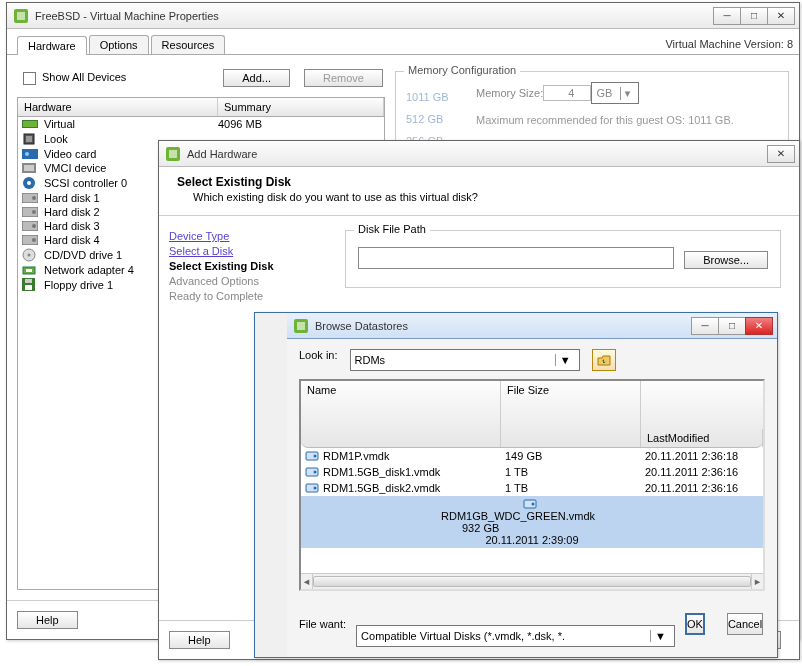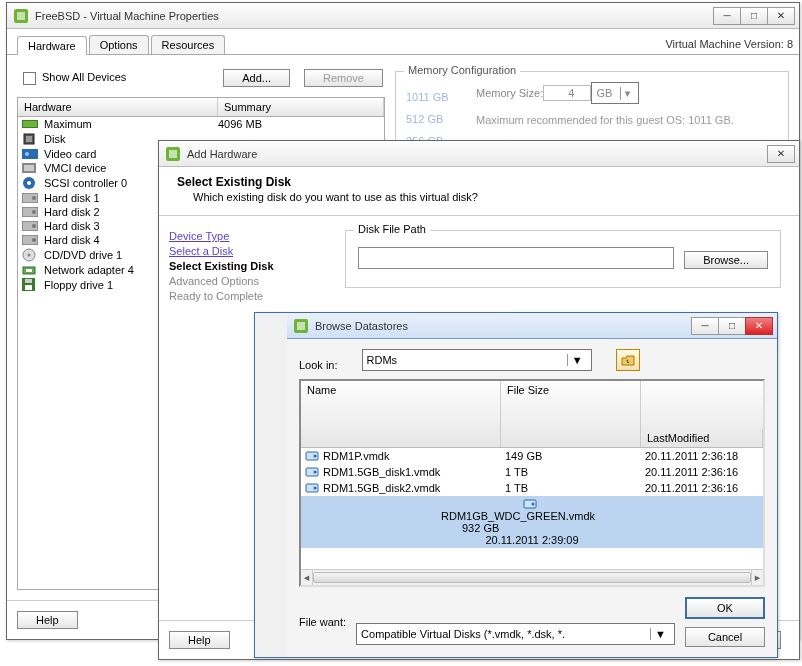--- a/index.html
+++ b/index.html
@@ -58,39 +58,39 @@
 .pathfs { border:1px solid #ccc; padding:16px 12px 18px; position:relative;}
 .pathfs .legend{position:absolute; top:-8px; left:8px; background:#fff; padding:0 4px;}
 .pathrow { display:flex; gap:10px; align-items:flex-end;}
 .pathin { flex:1; height:22px; border:1px solid #888; background:#fff;}
 #addhw .footer { }
 
 
 #browse { left:254px; top:312px; width:524px; height:346px; border-color:#3b6ea5;padding-left:32px;}
 #browse .titlebar{ background:linear-gradient(#eaf1fb,#cfe0f5); border-bottom:1px solid #7a9ac7;}
 #browse .content { height: calc(100% - 26px); padding:10px 12px 10px; display:flex; flex-direction:column; background:#f4f4f4;}
-.lookrow { display:flex; align-items:flex-end; gap:24px; margin-bottom:8px;}
+.lookrow { display:flex; align-items:flex-start; gap:12px; margin-bottom:8px;}
 .combo { height:22px; border:1px solid #777; background:#fff; display:flex; align-items:center; padding:0 4px; }
 .combo .arr{margin-left:auto; border-left:1px solid #999; padding:0 4px;}
 .upbtn { width:24px; height:22px; border:1px solid #b8860b; background:linear-gradient(#fffbe0,#f5deb3); display:flex; align-items:center; justify-content:center;}
 .filelist { border:2px inset #ddd; background:#fff; flex:1; display:flex; flex-direction:column;}
-.flh { display:flex; background:linear-gradient(#fdfdfd,#e6e6e6); border-bottom:1px solid #bbb;}
+.flh { display:flex; background:linear-gradient(#fdfdfd,#e6e6e6); border-bottom:1px solid #bbb;border-radius:7px;}
 .flh div{padding:3px 6px; border-right:1px solid #ccc;}
 .flh .c1{width:200px;} .flh .c2{width:140px;} .flh .c3{flex:1;margin-top:48px;}
 .flrow { display:flex; padding:2px 4px; align-items:center;}
 .flrow.sel { background:#bcd4ef;flex-direction:column;}
 .flrow .ic{width:18px; color:#2a6bb0;}
 .flrow .c1{width:182px;} .flrow .c2{width:140px;} .flrow .c3{flex:1;}
 .flbody{flex:1;}
 .scroll { height:16px; border-top:1px solid #ccc; background:#f0f0f0; position:relative;}
 .scroll .thumb{position:absolute; left:12px; right:12px; top:2px; bottom:2px; background:linear-gradient(#f6f6f6,#d8d8d8); border:1px solid #bbb; border-radius:2px;}
 .scroll .ar{position:absolute; top:0; width:12px; height:100%; display:flex;align-items:center;justify-content:center; color:#666;}
 .scroll .ar.l{left:0;border-right:1px solid #ccc;} .scroll .ar.r{right:0;border-left:1px solid #ccc;}
 .brow-bottom { display:flex; align-items:center; gap:10px; margin-top:10px;}
-.btncol { display:flex; flex-direction:column; gap:8px; width:80px;}
+.btncol { display:flex; flex-direction:row; gap:22px; width:80px;}
 .btncol .btn{padding:3px 0;}
 .okbtn { border:2px solid #3b6ea5;}
 
 svg { display:block;}
 </style>
 </head>
 <body>
 
 <div class="window" id="vmprops">
   <div class="titlebar">
@@ -128,31 +128,31 @@
             <div class="c2">Summary</div>
           </div>
           <div id="hwrows">
               <div class="hwrow">
                 <span class="ic">
                   <svg width="16" height="12">
                     <rect x="0" y="2" width="16" height="8" fill="#3a7b2e"></rect>
                     <rect x="1" y="3" width="14" height="6" fill="#6fb336"></rect>
                   </svg>
                 </span>
-                <span class="n">Maximum</span>
+                <span class="n">Virtual</span>
                 <span class="s">4096 MB</span>
               </div>
               <div class="hwrow">
                 <span class="ic">
                   <svg width="14" height="14">
                     <rect x="2" y="2" width="10" height="10" fill="#555" stroke="#222"></rect>
                     <rect x="4" y="4" width="6" height="6" fill="#999"></rect>
                   </svg>
                 </span>
-                <span class="n">Disk</span>
+                <span class="n">Look</span>
                 <span class="s"></span>
               </div>
               <div class="hwrow">
                 <span class="ic">
                   <svg width="16" height="12">
                     <rect width="16" height="10" y="1" fill="#2a6bb0"></rect>
                     <circle cx="5" cy="6" r="2" fill="#8cf"></circle>
                   </svg>
                 </span>
                 <span class="n">Video card</span>

